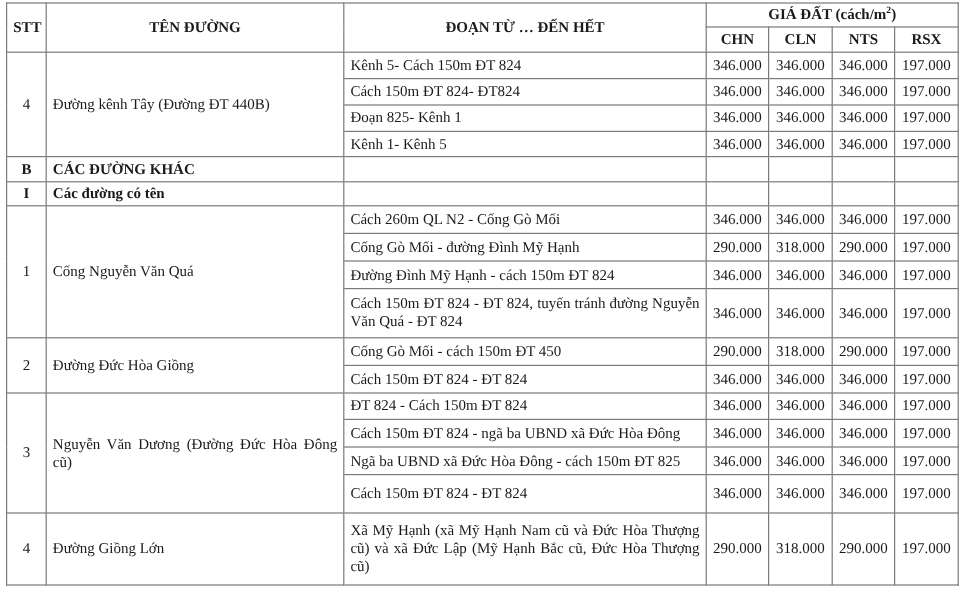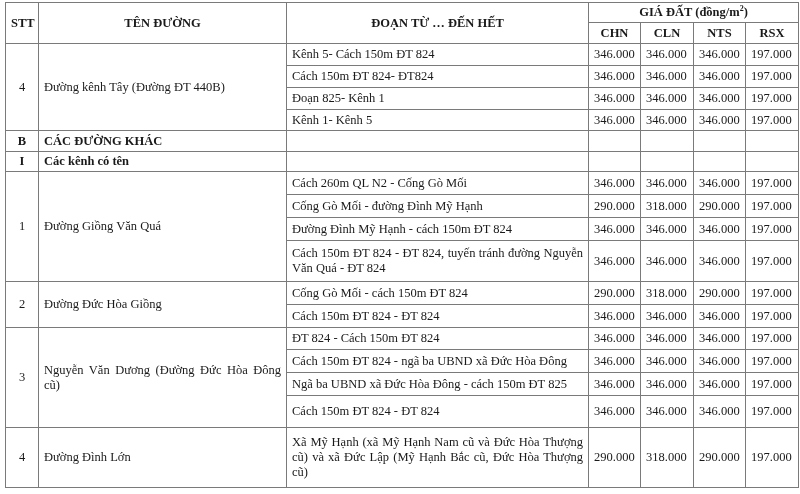--- a/index.html
+++ b/index.html
@@ -13,21 +13,21 @@
     }
     table.price-table td, table.price-table th {
       border: 1px solid #7a7a7a;
       padding: 0 5px;
       vertical-align: middle;
       line-height: 15px;
       overflow: hidden;
     }
     th { font-weight: bold; text-align: center; font-size: 12.5px; }
     td.stt { text-align: center; }
-    td.num { padding: 0 2px; }
+    td.num { text-align: center; padding: 0 2px; }
     td.bold { font-weight: bold; }
     col.c-stt { width: 33px; }
     col.c-name { width: 248px; }
     col.c-seg { width: 302px; }
     col.c-chn { width: 52px; }
     col.c-cln { width: 53px; }
     col.c-nts { width: 52px; }
     col.c-rsx { width: 53px; }
     td.justify { text-align: justify; margin-top: 48px; }
     sup { font-size: 8px; line-height: 0; }
@@ -43,21 +43,21 @@
     <col class="c-chn">
       <col class="c-cln">
       <col class="c-nts">
       <col class="c-rsx">
   </colgroup>
   <thead>
     <tr style="height:20px">
       <th rowspan="2">STT</th>
       <th rowspan="2">TÊN ĐƯỜNG</th>
       <th rowspan="2">ĐOẠN TỪ … ĐẾN HẾT</th>
-      <th colspan="4"><span>GIÁ ĐẤT (đồng/m</span><sup>2</sup><span>)</span></th>
+      <th colspan="4"><span>GIÁ ĐẤT (cách/m</span><sup>2</sup><span>)</span></th>
     </tr>
     <tr style="height:21px">
       <th>CHN</th>
       <th>CLN</th>
       <th>NTS</th>
       <th>RSX</th>
     </tr>
   </thead>
   <tbody>
 
@@ -97,31 +97,31 @@
       <td class="bold">CÁC ĐƯỜNG KHÁC</td>
       <td></td>
       <td></td>
       <td></td>
       <td></td>
       <td></td>
     </tr>
 
     <tr style="height:20px">
       <td class="stt bold">I</td>
-      <td class="bold">Các kênh có tên</td>
+      <td class="bold">Các đường có tên</td>
       <td></td>
       <td></td>
       <td></td>
       <td></td>
       <td></td>
     </tr>
 
     <tr style="height:23px">
       <td rowspan="4" class="stt">1</td>
-      <td rowspan="4">Đường Giồng Văn Quá</td>
+      <td rowspan="4">Cống Nguyễn Văn Quá</td>
       <td>Cách 260m QL N2 -  Cống Gò Mối</td>
       <td class="num">346.000</td>
       <td class="num">346.000</td>
       <td class="num">346.000</td>
       <td class="num">197.000</td>
     </tr>
     <tr style="height:23px">
       <td>Cống Gò Mối - đường Đình Mỹ Hạnh</td>
       <td class="num">290.000</td>
       <td class="num">318.000</td>
@@ -139,21 +139,21 @@
       <td class="justify">Cách 150m ĐT 824 - ĐT 824, tuyến tránh đường Nguyễn Văn Quá - ĐT 824</td>
       <td class="num">346.000</td>
       <td class="num">346.000</td>
       <td class="num">346.000</td>
       <td class="num">197.000</td>
     </tr>
 
     <tr style="height:23px">
       <td rowspan="2" class="stt">2</td>
       <td rowspan="2">Đường Đức Hòa Giồng</td>
-      <td>Cống Gò Mối - cách 150m ĐT 824</td>
+      <td>Cống Gò Mối - cách 150m ĐT 450</td>
       <td class="num">290.000</td>
       <td class="num">318.000</td>
       <td class="num">290.000</td>
       <td class="num">197.000</td>
     </tr>
     <tr style="height:23px">
       <td>Cách 150m ĐT 824 - ĐT 824</td>
       <td class="num">346.000</td>
       <td class="num">346.000</td>
       <td class="num">346.000</td>
@@ -186,21 +186,21 @@
     <tr style="height:32px">
       <td>Cách 150m ĐT 824 - ĐT 824</td>
       <td class="num">346.000</td>
       <td class="num">346.000</td>
       <td class="num">346.000</td>
       <td class="num">197.000</td>
     </tr>
 
     <tr style="height:60px">
       <td class="stt">4</td>
-      <td>Đường Đình Lớn</td>
+      <td>Đường Giồng Lớn</td>
       <td class="justify">Xã Mỹ Hạnh (xã Mỹ Hạnh Nam cũ và Đức Hòa Thượng cũ)  và xã Đức Lập (Mỹ Hạnh Bắc cũ, Đức Hòa Thượng cũ)</td>
       <td class="num">290.000</td>
       <td class="num">318.000</td>
       <td class="num">290.000</td>
       <td class="num">197.000</td>
     </tr>
   </tbody>
 </table>
 
 </body></html>

